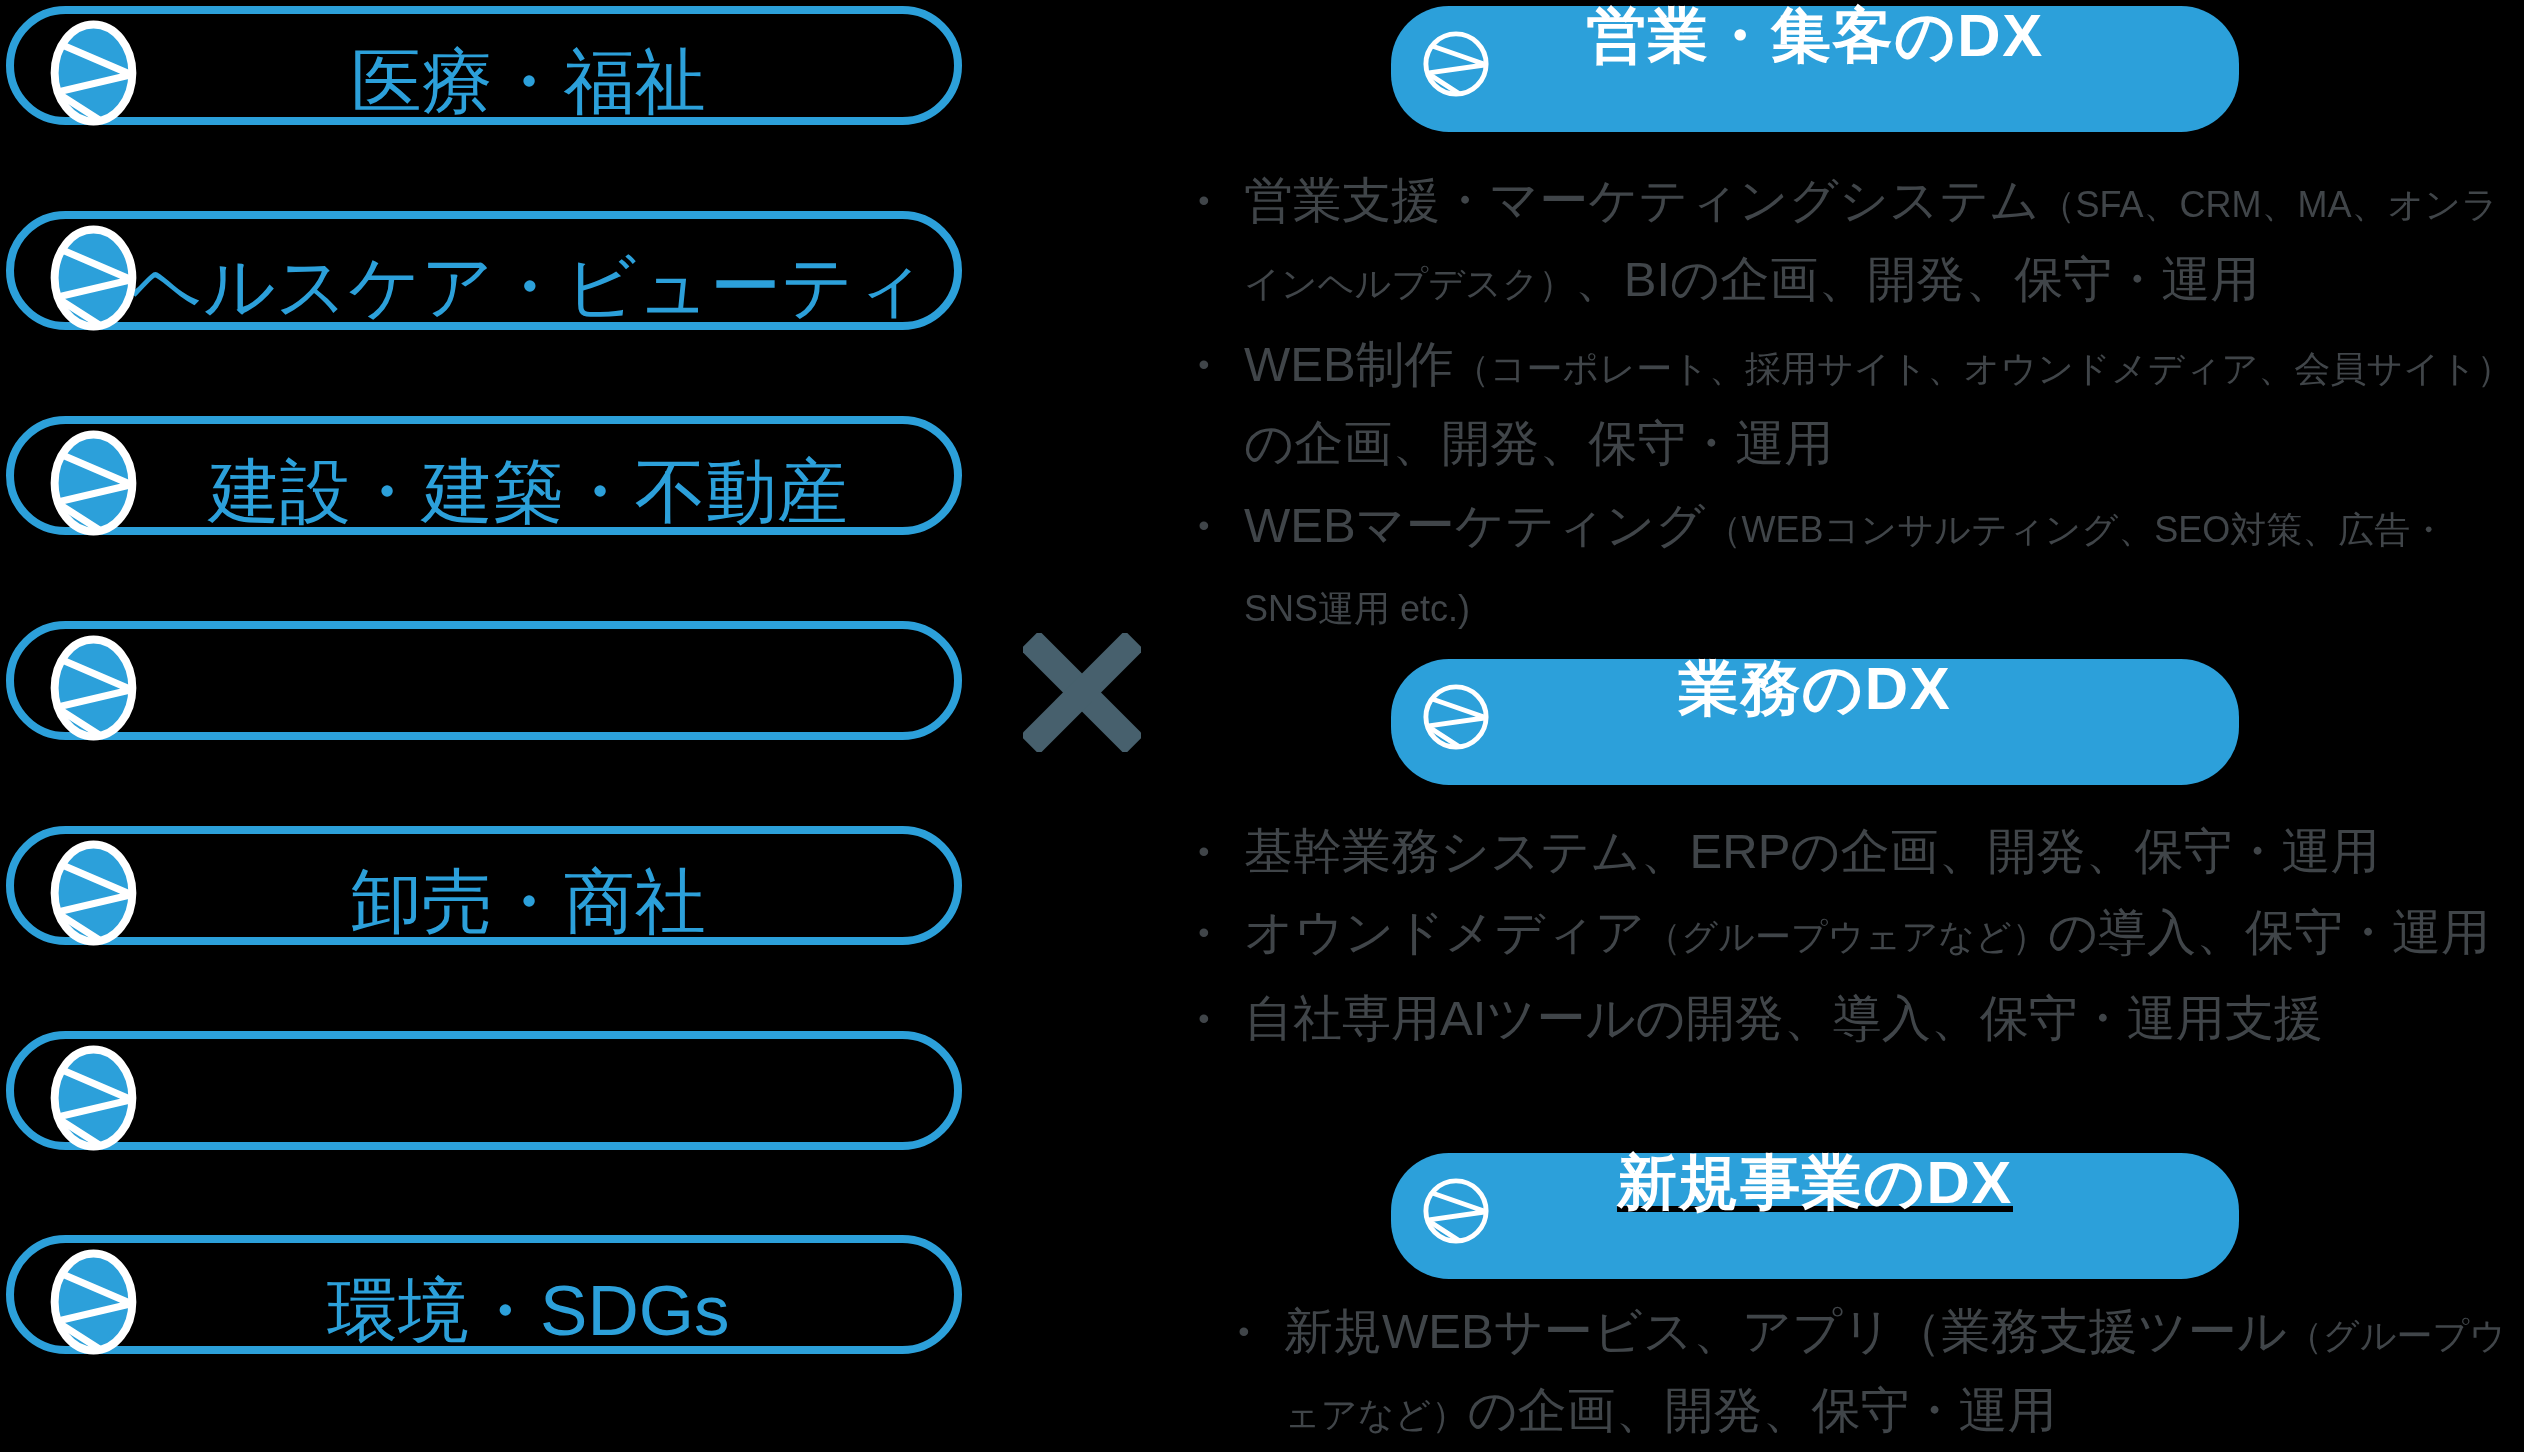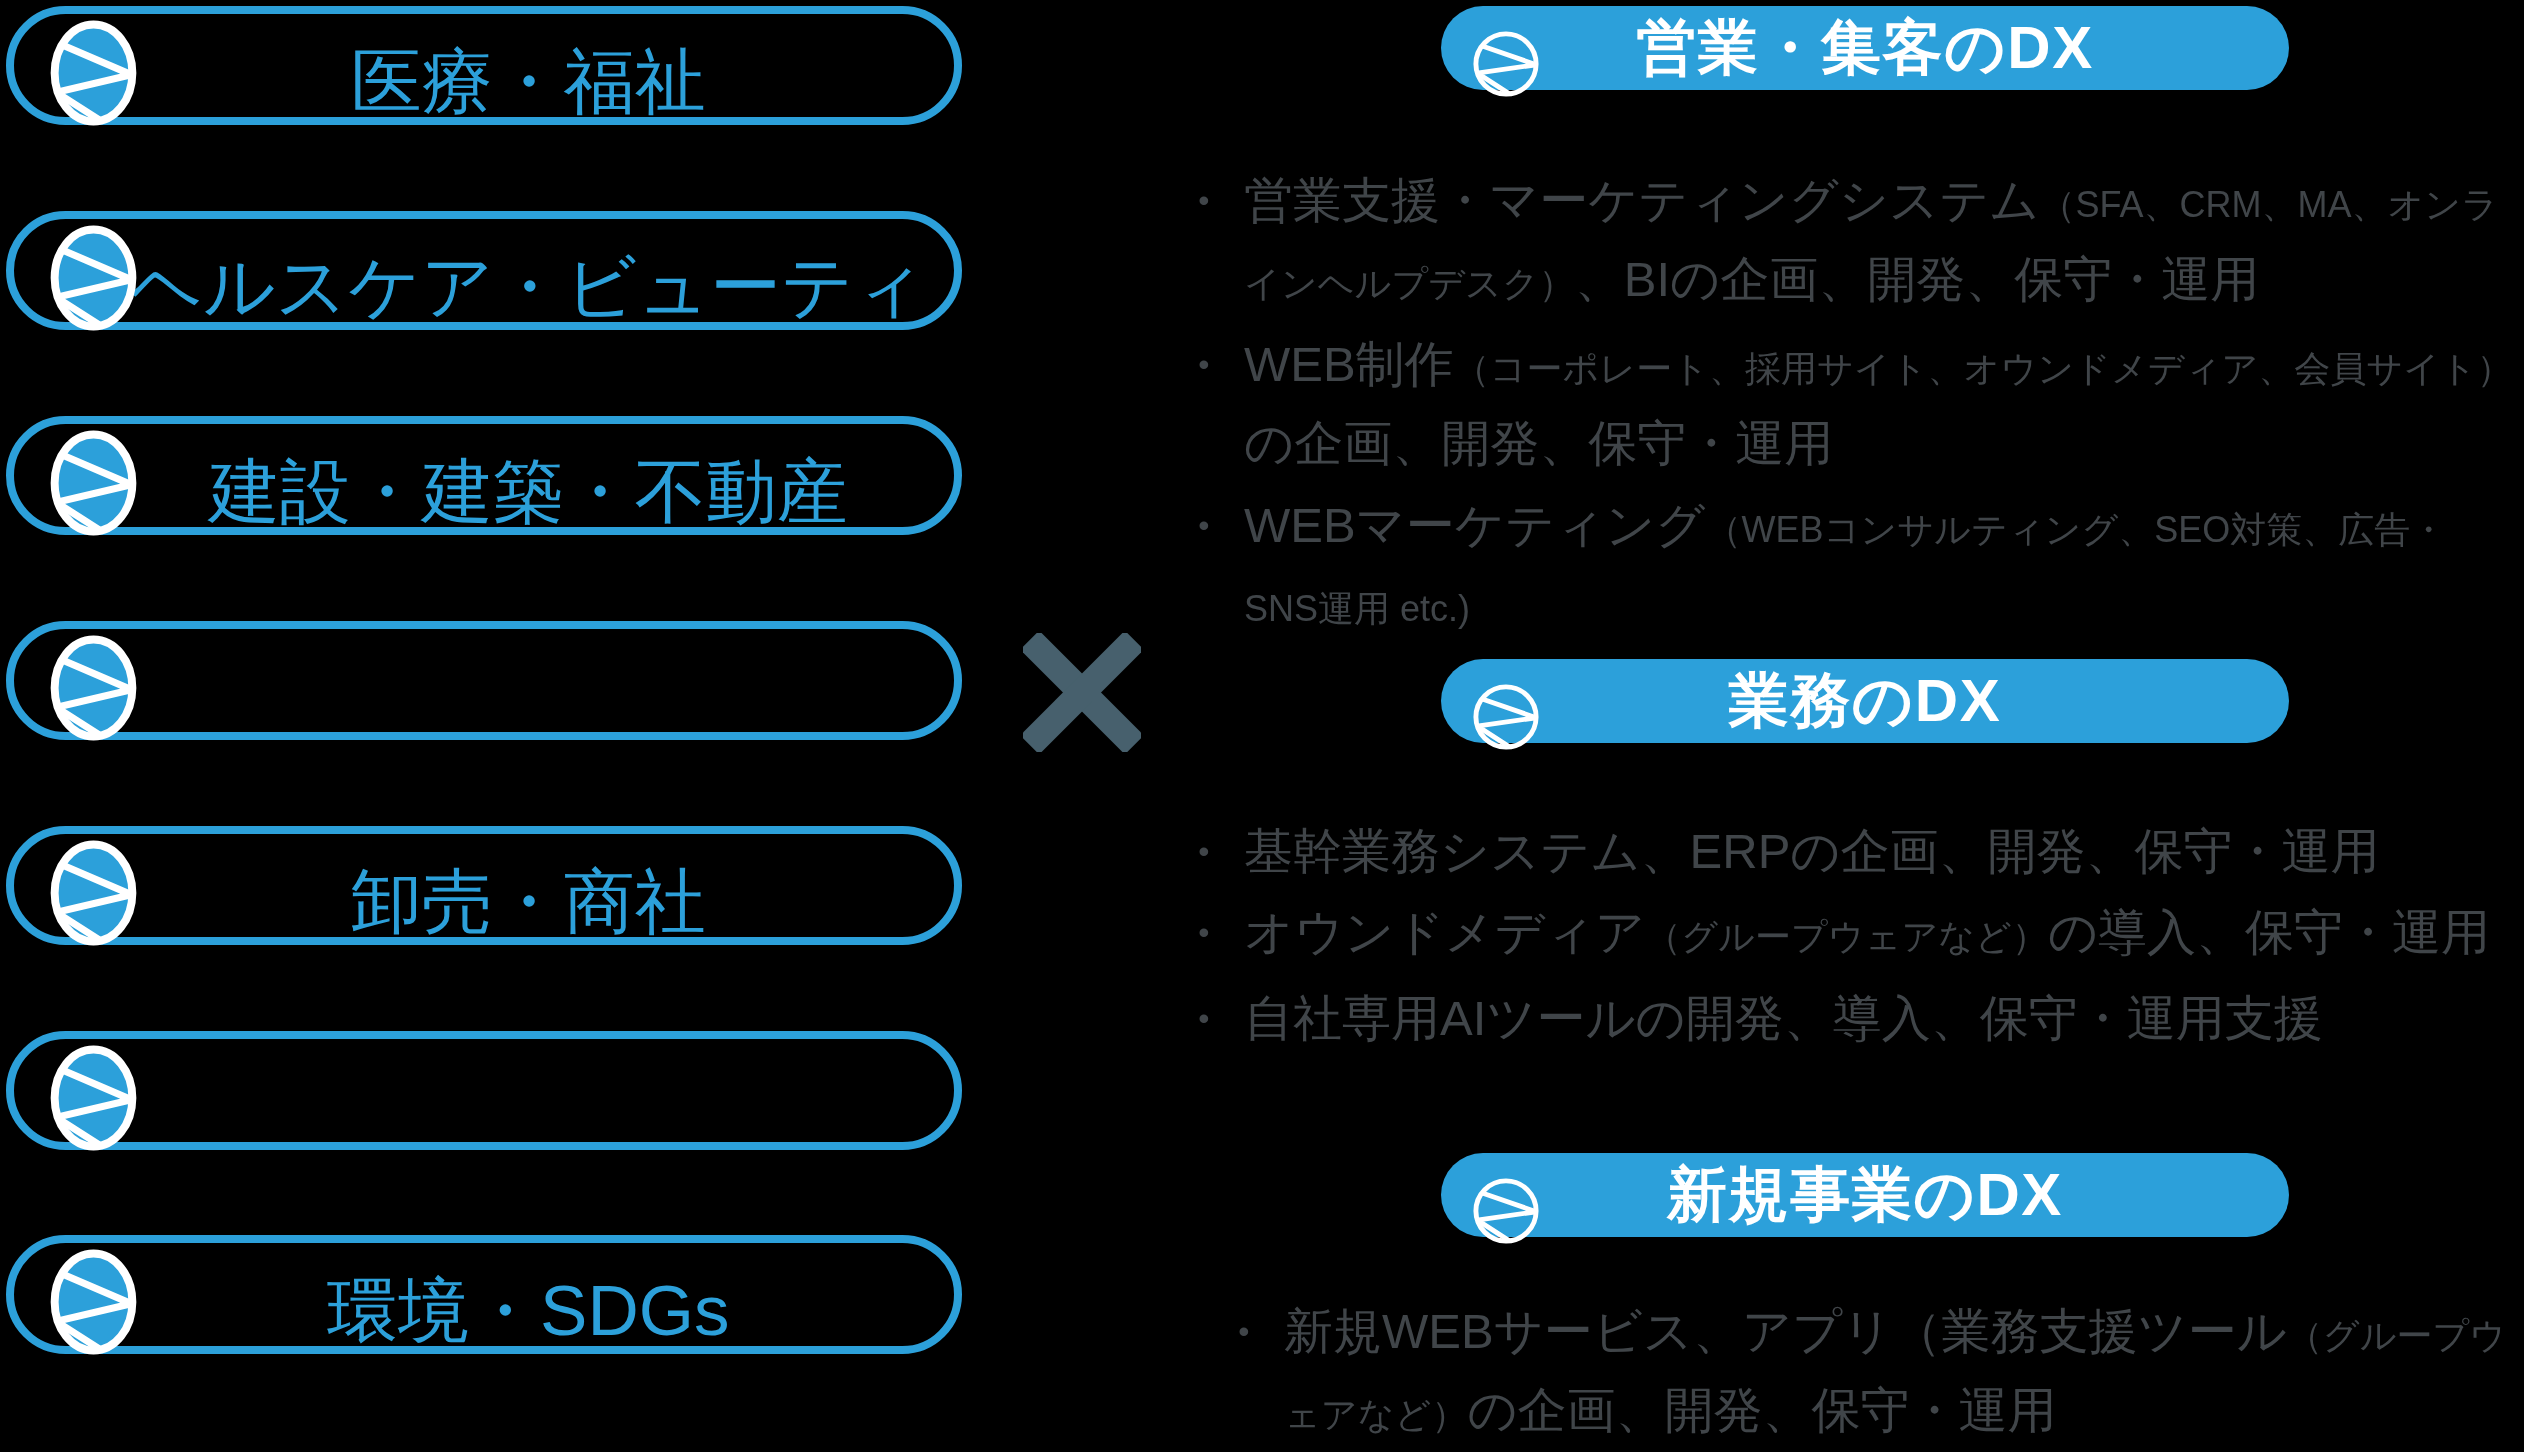--- a/index.html
+++ b/index.html
@@ -23,23 +23,23 @@
   .pill .logo{position:absolute;left:35px;top:5.6px;}
   .pill-label{
     flex:1;text-align:center;white-space:nowrap;
     padding-left:102px;padding-right:14.3px;
     font-size:71px;font-weight:500;color:var(--blue);line-height:1;
   }
   
   .cross{position:absolute;left:1023px;top:633px;width:118px;height:119px;}
   
   .dx-header{
-    position:absolute;left:1441px;width:848px;height:84px;
+    position:absolute;left:1391px;width:848px;height:126px;
     background:var(--blue);border-radius:58px;
-    display:flex;align-items:center;justify-content:center;
+    display:flex;align-items:flex-start;justify-content:center;
   }
   .dx-header .logo{position:absolute;left:30px;top:23px;}
   .dx-title{color:var(--white);font-weight:700;font-size:60px;letter-spacing:1.6px;line-height:1;}
   .bullets{position:absolute;left:1195px;width:1322px;}
   .bullets.indent{left:1235px;width:1286px;}
   .bullet{
     position:relative;padding-left:49px;margin-bottom:6.4px;
     font-size:49px;line-height:75px;color:var(--body-text);font-weight:500;
   }
   .bullet .dot{
@@ -165,21 +165,21 @@
           <circle cx="50" cy="50" r="43" fill="none" stroke="#FFFFFF" stroke-width="7"></circle>
           <polyline points="15,24 93,51 9,63 57,94" fill="none" stroke="#FFFFFF" stroke-width="7" clip-path="url(#hclip1)"></polyline>
         </svg></span>
       <span class="dx-title">業務のDX</span>
     </div>
     <div class="bullets" style="top: 814px;">
       <div class="bullet"><span class="dot">•</span><span class="seg-main">基幹業務システム、ERPの企画、開発、保守・運用</span></div>
       <div class="bullet"><span class="dot">•</span><span class="seg-main">オウンドメディア</span><span class="seg-small">（グループウェアなど）</span><span class="seg-main">の導入、保守・運用</span></div>
       <div class="bullet"><span class="dot">•</span><span class="seg-main">自社専用AIツールの開発、導入、保守・運用支援</span></div>
     </div>
-    <div class="dx-header" style="top: 1153px;">
+    <div class="dx-header" style="top: 1153px; text-decoration: underline;">
       <span class="logo"><svg width="70" height="70" viewBox="0 0 100 100">
           <defs>
             <clipPath id="hclip2">
               <circle cx="50" cy="50" r="43"></circle>
             </clipPath>
           </defs>
           <circle cx="50" cy="50" r="43" fill="none" stroke="#FFFFFF" stroke-width="7"></circle>
           <polyline points="15,24 93,51 9,63 57,94" fill="none" stroke="#FFFFFF" stroke-width="7" clip-path="url(#hclip2)"></polyline>
         </svg></span>
       <span class="dx-title">新規事業のDX</span>

